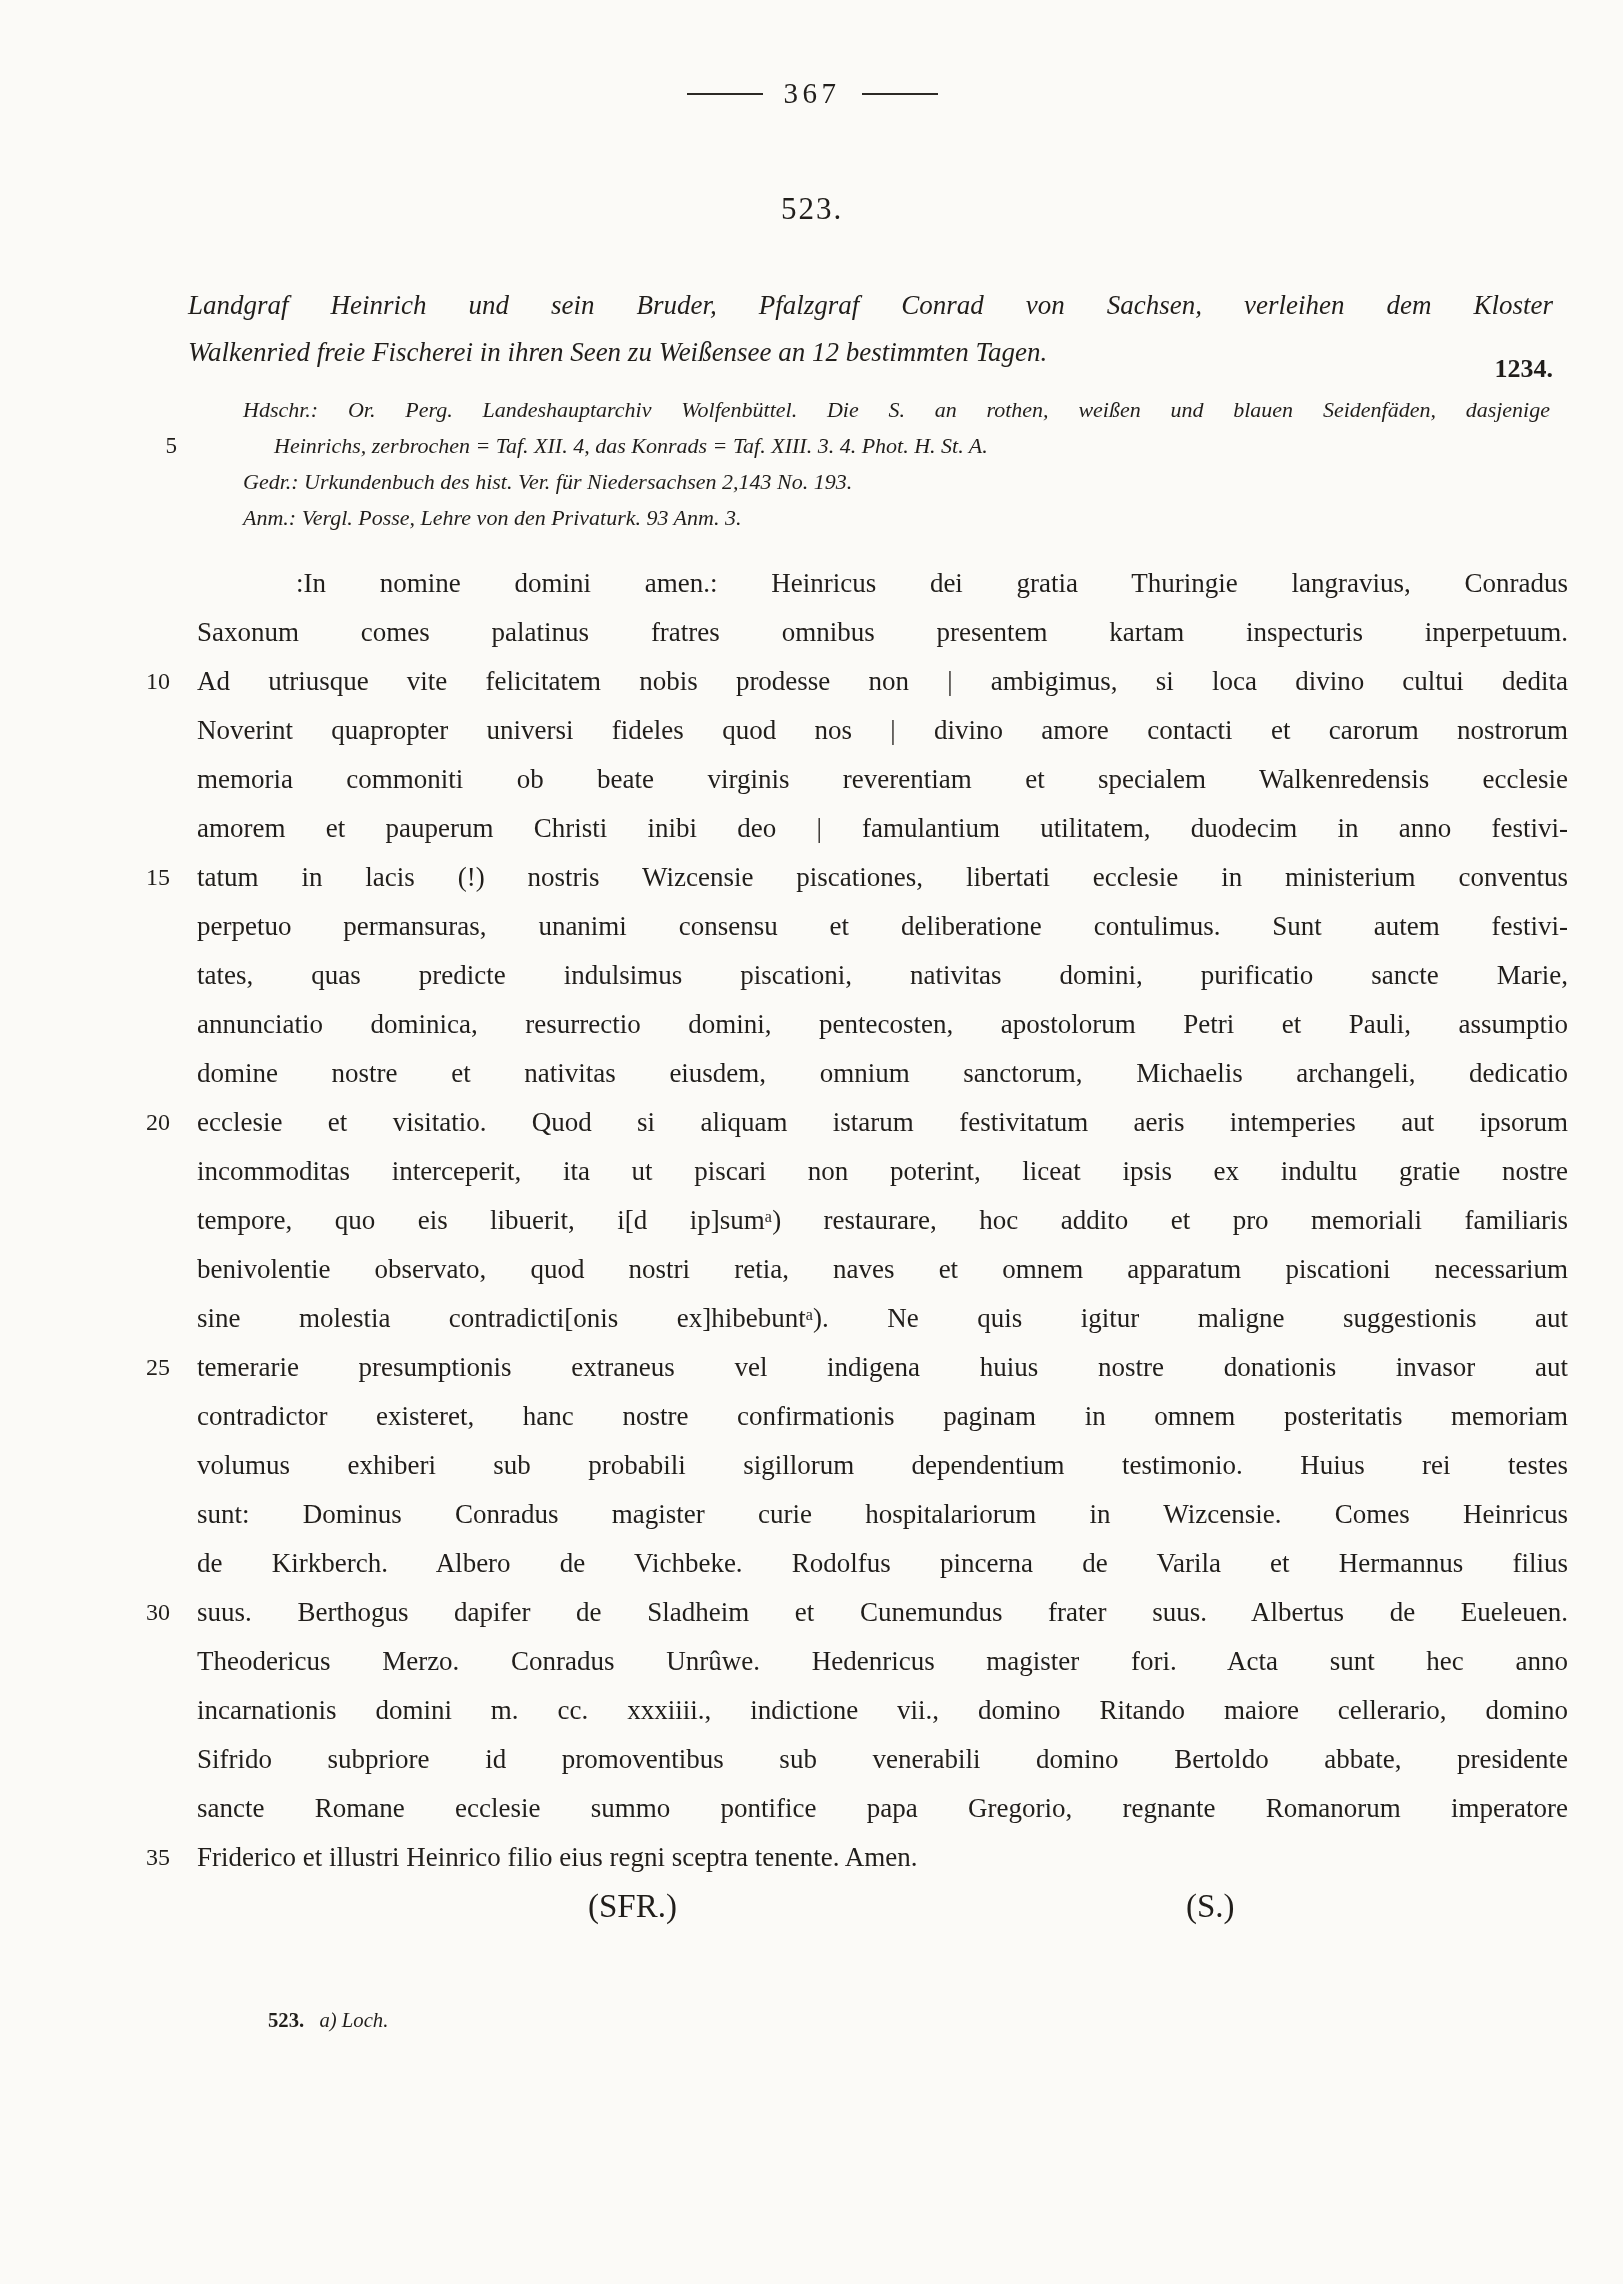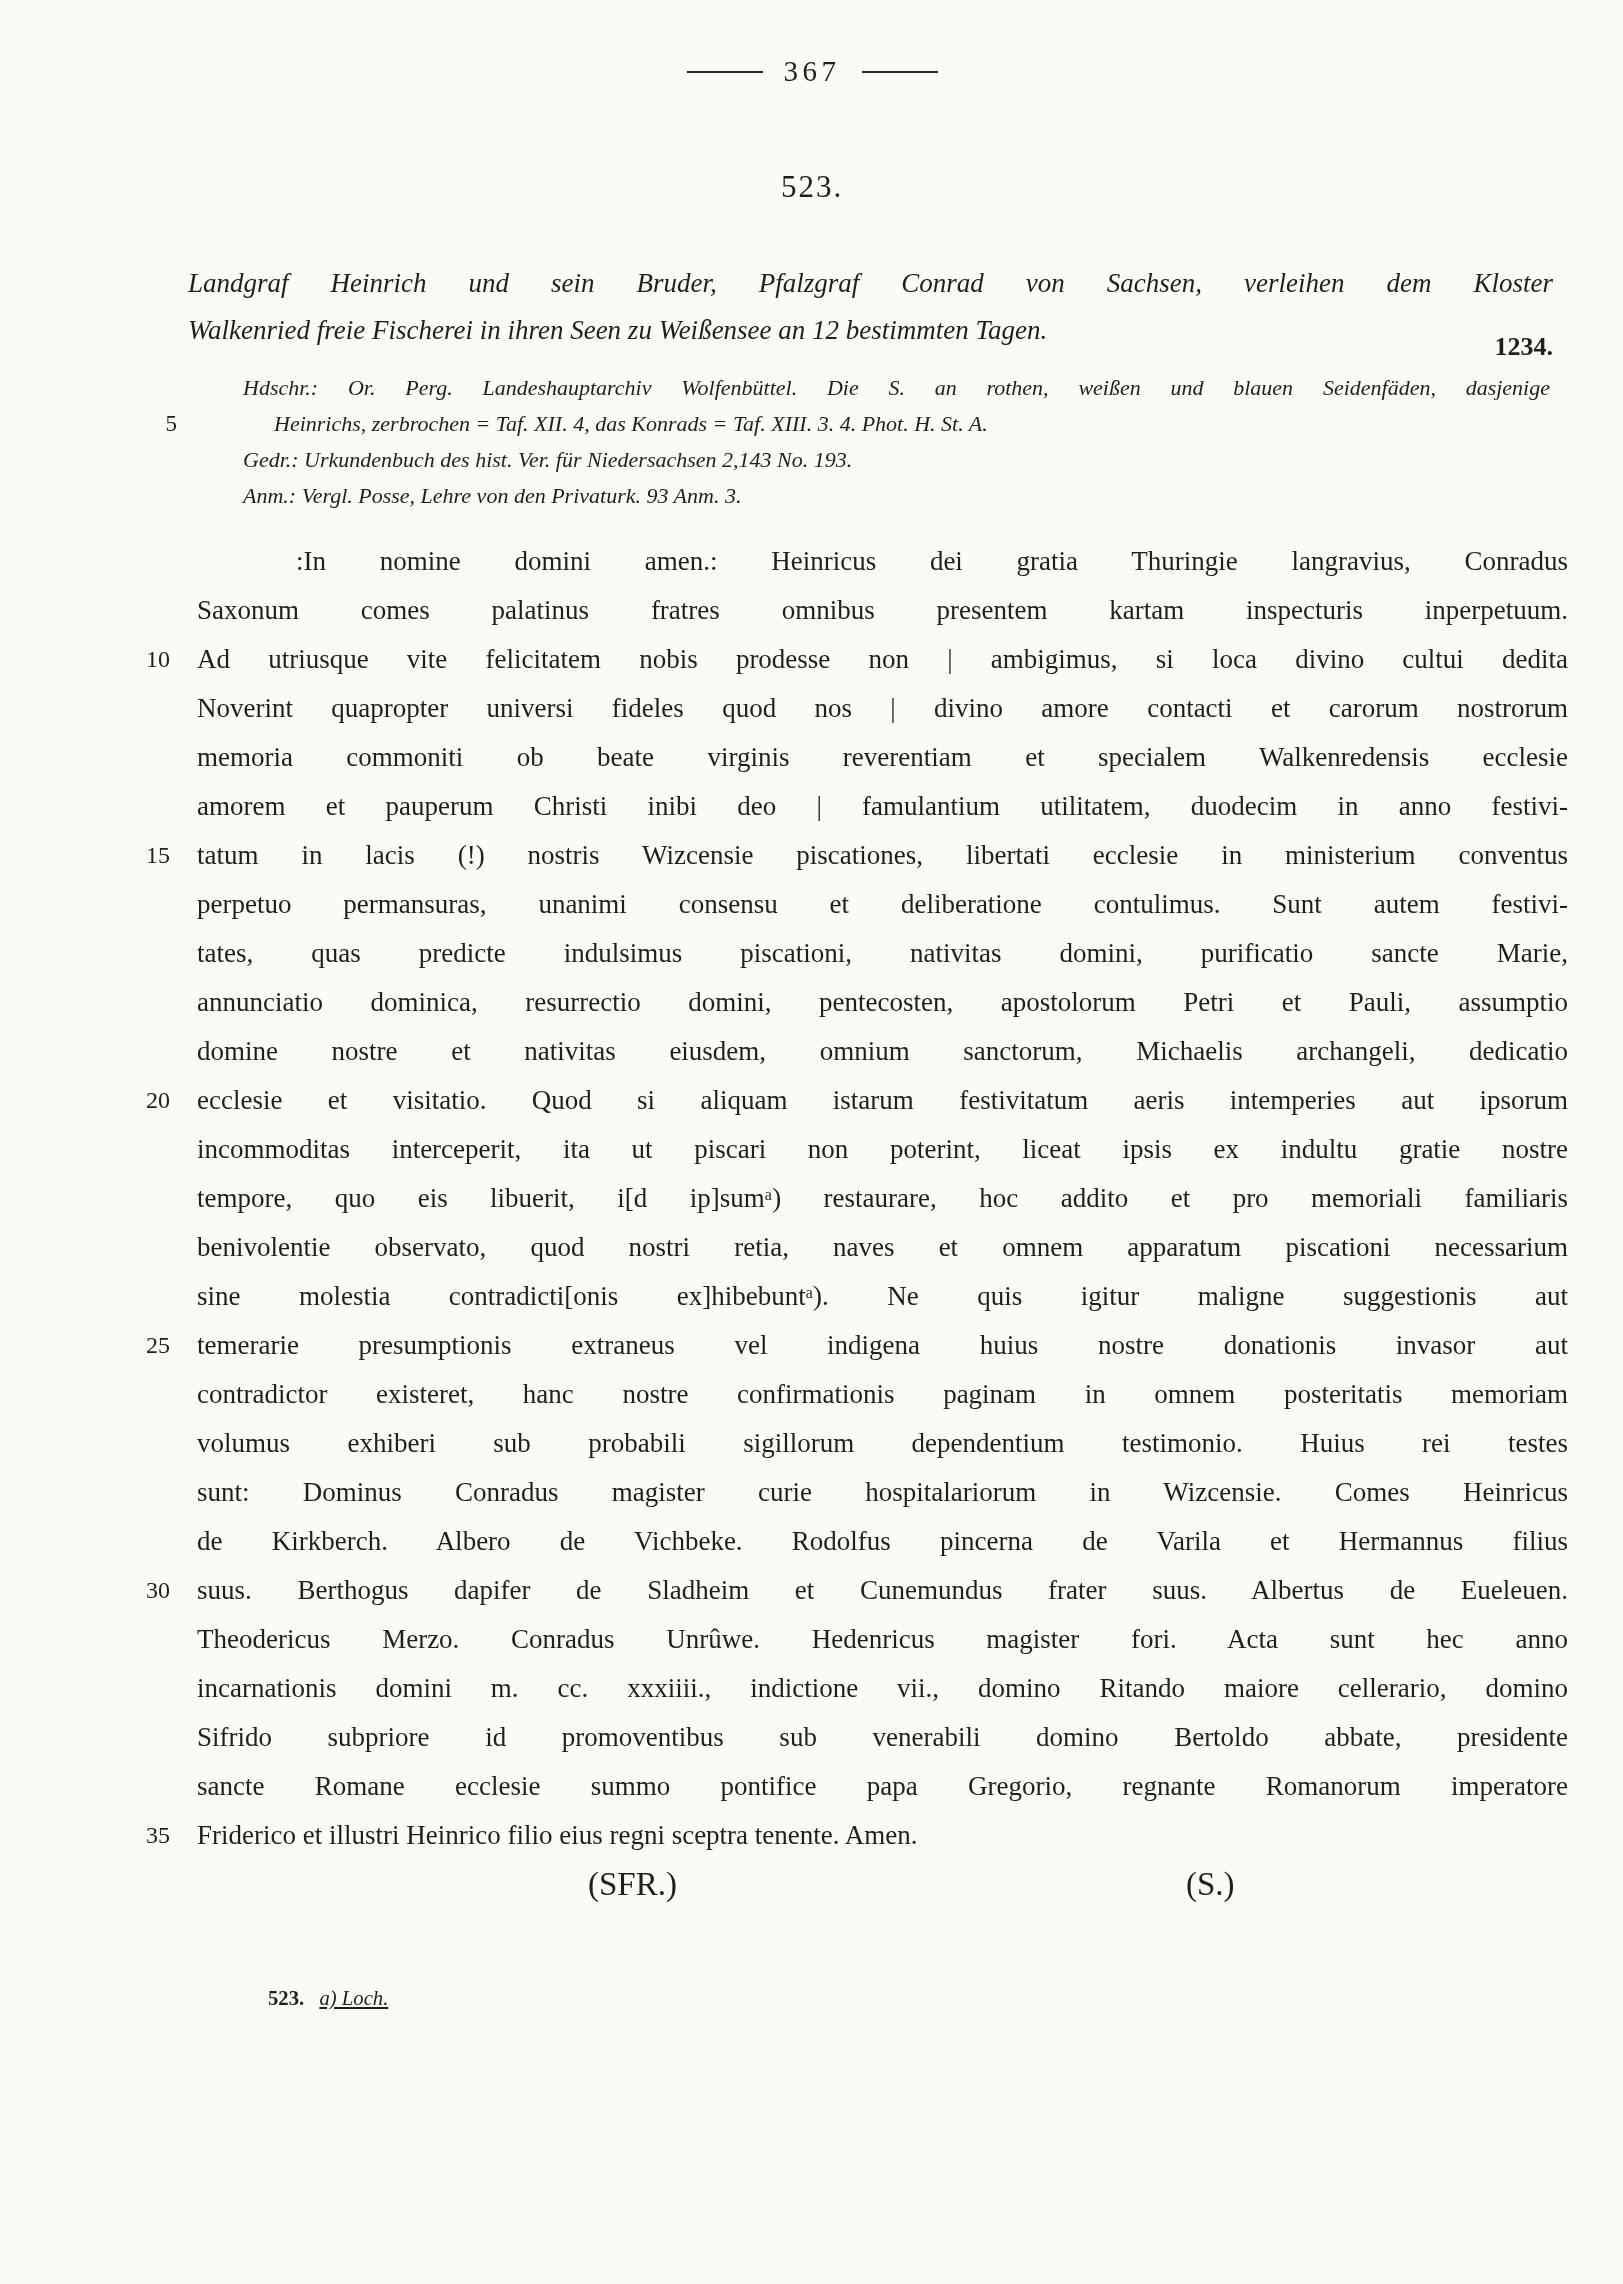--- a/index.html
+++ b/index.html
@@ -6,21 +6,21 @@
   * { margin: 0; padding: 0; box-sizing: border-box; }
   html, body { background: #e9e7e2; }
   .page {
     position: relative;
     width: 1624px;
     height: 2284px;
     margin: 0 auto;
     background: #fbfaf7;
     color: #211e1b;
     font-family: "Liberation Serif", "DejaVu Serif", serif;
-    padding-top: 54px;
+    padding-top: 76px;
     overflow: hidden;
   }
 
   
   .page-number-row { display: flex; align-items: center; justify-content: center; gap: 21px; height: 35px; }
   .rule { display: inline-block; width: 76px; height: 2px; background: #2c2925; }
   .page-number { font-size: 29px; letter-spacing: 4.5px; }
 
   
   .doc-number { margin-top: 80px; text-align: center; font-size: 31px; letter-spacing: 2px; }
@@ -71,21 +71,21 @@
   }
 
   
   .seals { position: relative; margin: 6px 0 0 197px; width: 1371px; height: 49px; font-size: 33px; }
   .seal-left  { position: absolute; left: 391px;  top: 0; }
   .seal-right { position: absolute; left: 989px; top: 0; }
 
   
   .footnote { margin: 72px 0 0 268px; font-size: 20.7px; }
   .fn-number { font-weight: bold; margin-right: 10px; }
-  .fn-text { font-style: italic; text-decoration: underline; }
+  .fn-text { font-style: italic; }
 </style>
 </head>
 <body>
 
 <div class="page">
 
   <div class="page-number-row">
     <span class="rule"></span>
     <span class="page-number">367</span>
     <span class="rule"></span>

